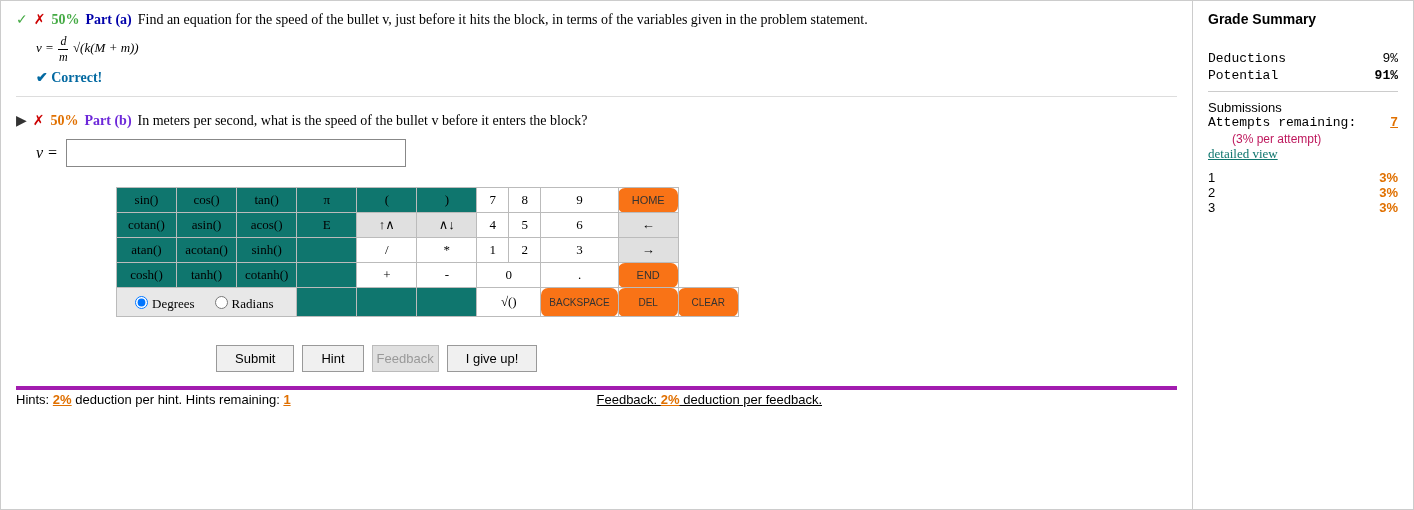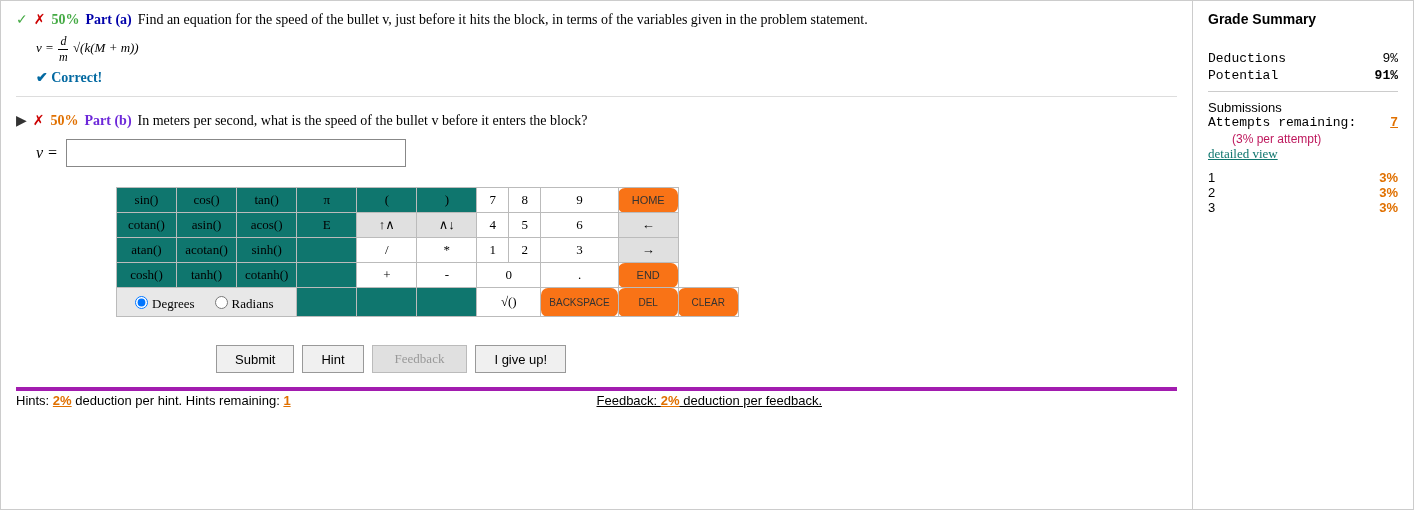--- a/index.html
+++ b/index.html
@@ -119,26 +119,26 @@
     }
     .btn {
       padding: 5px 18px;
       border: 1px solid #999;
       background: #f0f0f0;
       cursor: pointer;
       font-size: 13px;
       font-family: Arial, sans-serif;
     }
     .btn-disabled {
-      padding: 5px 22px;
+      padding: 5px 4px;
       border: 1px solid #bbb;
       background: #e0e0e0;
       color: #999;
       font-size: 13px;
-      font-family: Liberation Serif, serif;
+      font-family: Liberation Sans, sans-serif;
       cursor: default;
     }
 
     
     .hints-bar {
       border-top: 4px solid #a21caf;
       padding-top: 2px;
       display: flex;
       gap: 0;
       font-size: 13px;

